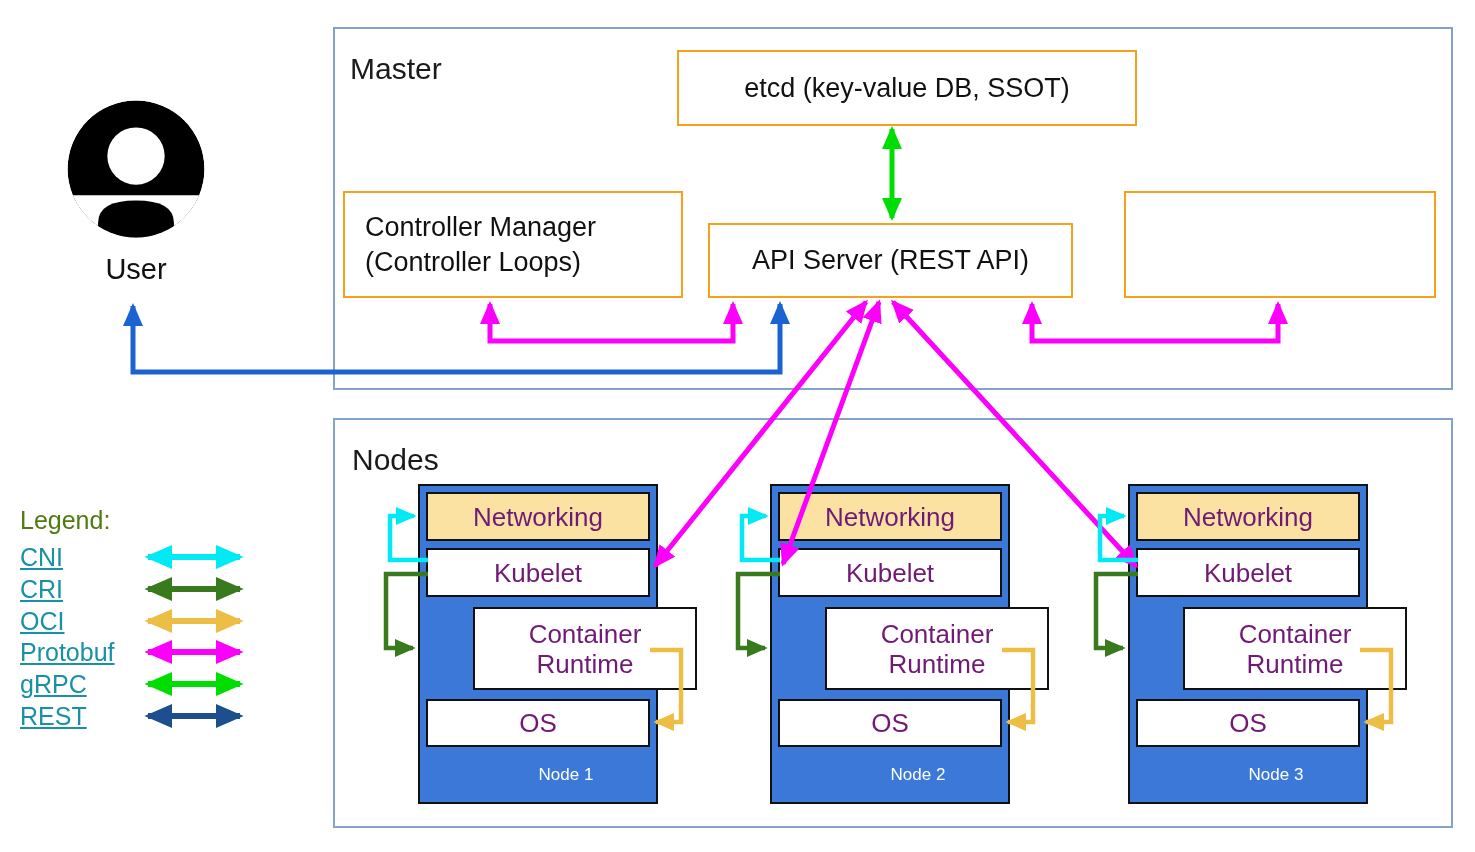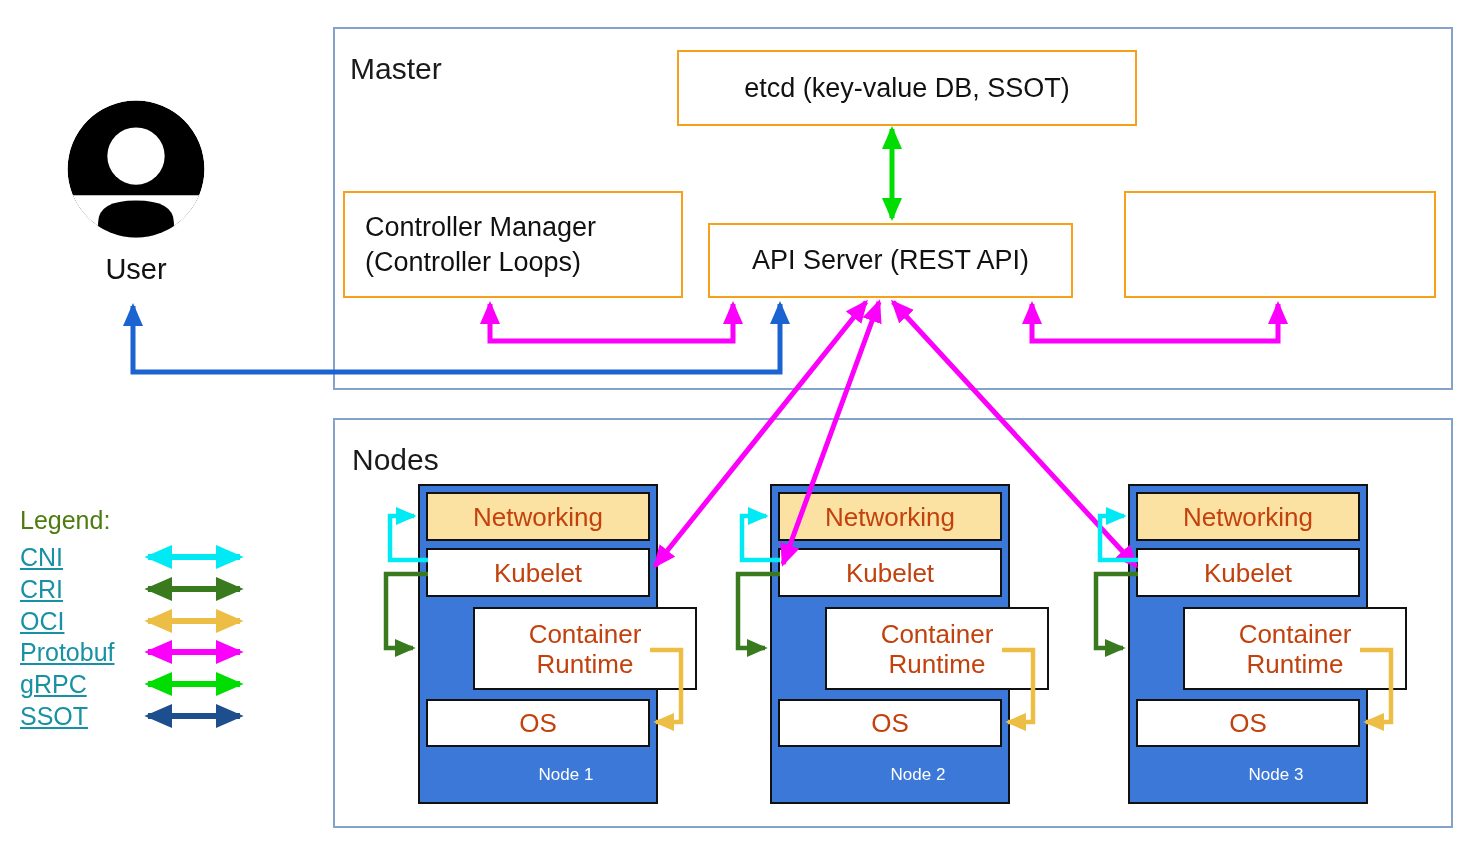--- a/index.html
+++ b/index.html
@@ -52,21 +52,21 @@
   
   .node{
     position:absolute;top:484px;width:240px;height:320px;
     background:#3C78D8;border:2px solid #111;box-sizing:border-box;
   }
   #node-1{left:418px;} #node-2{left:770px;} #node-3{left:1128px;}
   .layer{
     position:absolute;left:6px;width:224px;
     background:#fff;border:2px solid #111;box-sizing:border-box;
     display:flex;align-items:center;justify-content:center;
-    font-size:26px;line-height:30px;text-align:center;color:#c2410c;
+    font-size:26px;line-height:30px;text-align:center;color:#701a75;
   }
   .layer-networking{top:6px;height:49px;background:#FBE2A2;}
   .layer-kubelet{top:62px;height:49px;}
   .layer-runtime{top:121px;height:83px;padding:0 28px;margin-left:47px;}
   .layer-os{top:213px;height:48px;}
   .node-name{
     position:absolute;left:0;top:261px;width:100%;height:55px;
     display:flex;align-items:center;justify-content:center;
     color:#fff;font-size:17px;padding-left:28px;
   }
@@ -152,21 +152,21 @@
   <div class="layer layer-os">OS</div>
   <div class="node-name">Node 3</div>
 </div>
 
 <div id="legend-title">Legend:</div>
 <a class="legend-link" id="legend-link-0">CNI</a>
 <a class="legend-link" id="legend-link-1">CRI</a>
 <a class="legend-link" id="legend-link-2">OCI</a>
 <a class="legend-link" id="legend-link-3">Protobuf</a>
 <a class="legend-link" id="legend-link-4">gRPC</a>
-<a class="legend-link" id="legend-link-5">SSOT</a>
+<a class="legend-link" id="legend-link-5">REST</a>
 
 <svg id="arrow-layer" viewBox="0 0 1475 852">
   <defs>
     <marker id="mk-magenta" markerWidth="5.2" markerHeight="4.2" refX="4" refY="2" orient="auto-start-reverse" markerUnits="strokeWidth">
       <path d="M0,0 L4.6,2 L0,4 Z" fill="#FB00FB"></path>
     </marker>
     <marker id="mk-blue" markerWidth="5.2" markerHeight="4.2" refX="4" refY="2" orient="auto-start-reverse" markerUnits="strokeWidth">
       <path d="M0,0 L4.6,2 L0,4 Z" fill="#1C63D2"></path>
     </marker>
     <marker id="mk-green" markerWidth="5.2" markerHeight="4.2" refX="4" refY="2" orient="auto-start-reverse" markerUnits="strokeWidth">

